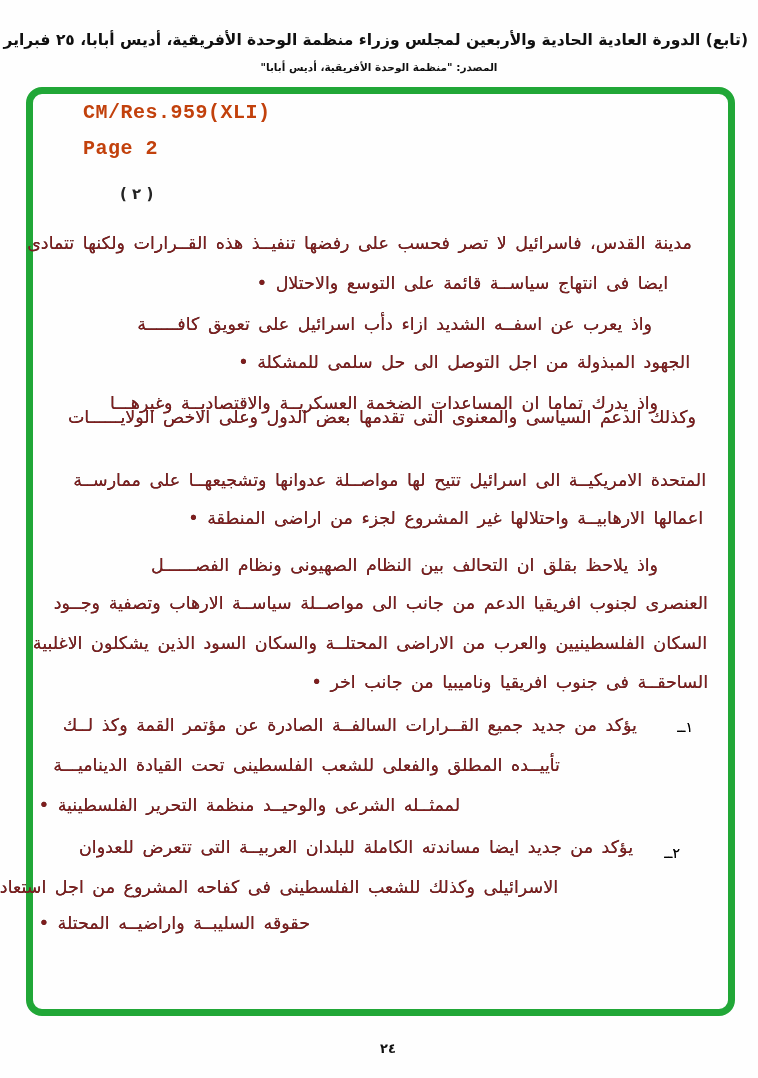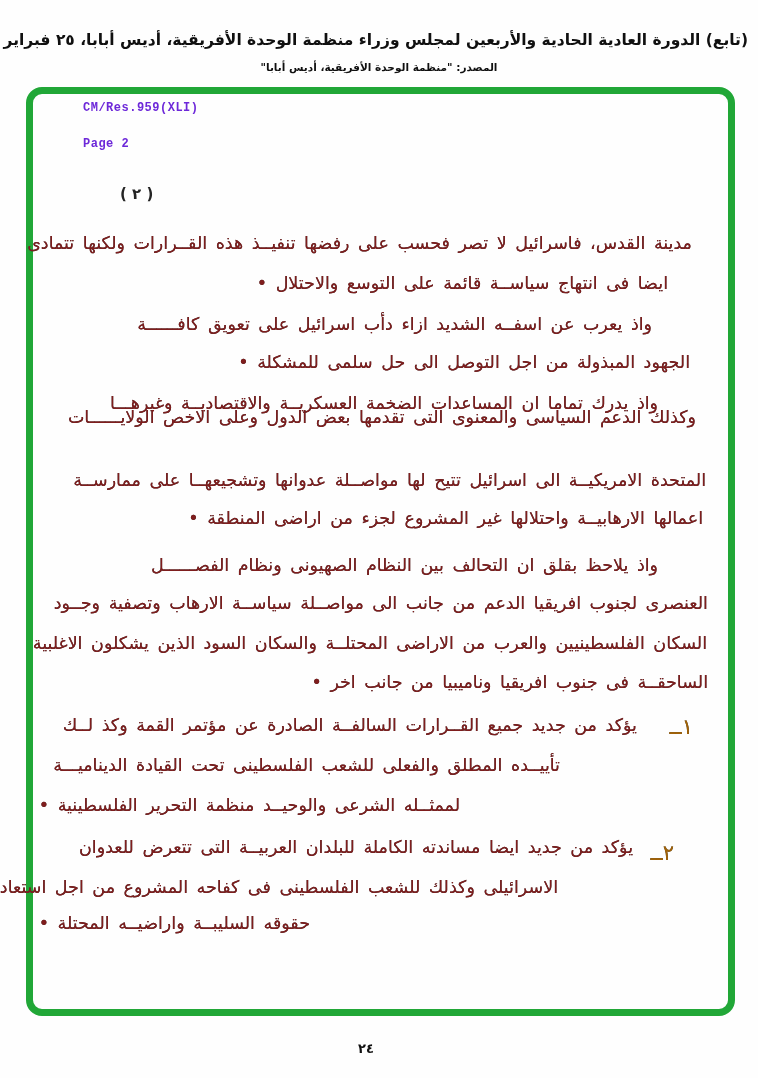--- a/index.html
+++ b/index.html
@@ -23,44 +23,44 @@
   
   .frame {
     position:absolute; left:26px; top:87px; width:709px; height:929px;
     border:7px solid #21a737; border-radius:16px;
     box-sizing:border-box; background:transparent;
   }
   
   .mono {
     position:absolute; left:83px;
     font-family:"Liberation Mono","DejaVu Sans Mono",monospace;
-    font-size:12px; font-weight:bold; color:#6d28d9; letter-spacing:0.5px;
+    font-size:20px; font-weight:bold; color:#c2410c; letter-spacing:0.5px;
     white-space:nowrap;
   }
   .ref   { top:101px; }
   .plabel{ top:137px; }
   .secnum {
     position:absolute; left:120px; top:185px;
     font-size:15px; font-weight:bold; color:#242424;
     direction:rtl; white-space:nowrap;
   }
   
   .bline {
     position:absolute; direction:rtl; white-space:nowrap;
     font-size:17.5px; line-height:30px; color:#7f1d1d;
     word-spacing:3px; text-shadow:0 0 0.5px #3a3a3a;
   }
   .inum {
     position:absolute; direction:rtl; white-space:nowrap;
-    font-size:21px; line-height:30px; color:#a16207;
+    font-size:14px; line-height:30px; color:#000000;
     text-shadow:0 0 0.5px #3a3a3a;
   }
   .footnum {
     position:absolute; top:1041px; left:358px; width:60px;
-    text-align:left; font-size:13px; font-weight:bold; color:#101010;
+    text-align:center; font-size:13px; font-weight:bold; color:#101010;
     direction:rtl;
   }
 </style>
 </head>
 <body>
 
 <div class="page">
 
   <div class="hdr1">(تابع)  الدورة العادية الحادية والأربعين لمجلس وزراء منظمة الوحدة الأفريقية، أديس أبابا، ٢٥ فبراير - ٤ مارس ١٩٨٥</div>
   <div class="hdr2">المصدر:  "منظمة الوحدة الأفريقية، أديس أبابا"</div>
@@ -96,21 +96,21 @@
   </div>
 
   <div>
     <div class="inum" style="top:712px; right:65px">١ــ</div>
     <div class="bline" style="top:710px; right:121px">يؤكد  من جديد  جميع القــرارات  السالفــة الصادرة عن  مؤتمر القمة  وكذ لــك</div>
     <div class="bline" style="top:750px; right:198px">تأييــده  المطلق   والفعلى   للشعب  الفلسطينى  تحت  القيادة  الديناميـــة</div>
     <div class="bline" style="top:790px; right:298px">لممثــله  الشرعى والوحيــد  منظمة  التحرير الفلسطينية •</div>
   </div>
 
   <div>
-    <div class="inum" style="top:838px; right:84px">٢ــ</div>
+    <div class="inum" style="top:838px; right:78px">٢ــ</div>
     <div class="bline" style="top:832px; right:125px">يؤكد من  جديد  ايضا  مساندته الكاملة للبلدان  العربيــة  التى تتعرض  للعدوان</div>
     <div class="bline" style="top:872px; right:200px">الاسرائيلى  وكذلك للشعب الفلسطينى  فى كفاحه المشروع  من  اجل  استعادة</div>
     <div class="bline" style="top:908px; right:448px">حقوقه  السليبــة  واراضيــه  المحتلة •</div>
   </div>
 
   <div class="footnum">٢٤</div>
 
 </div>
 
 </body></html>

